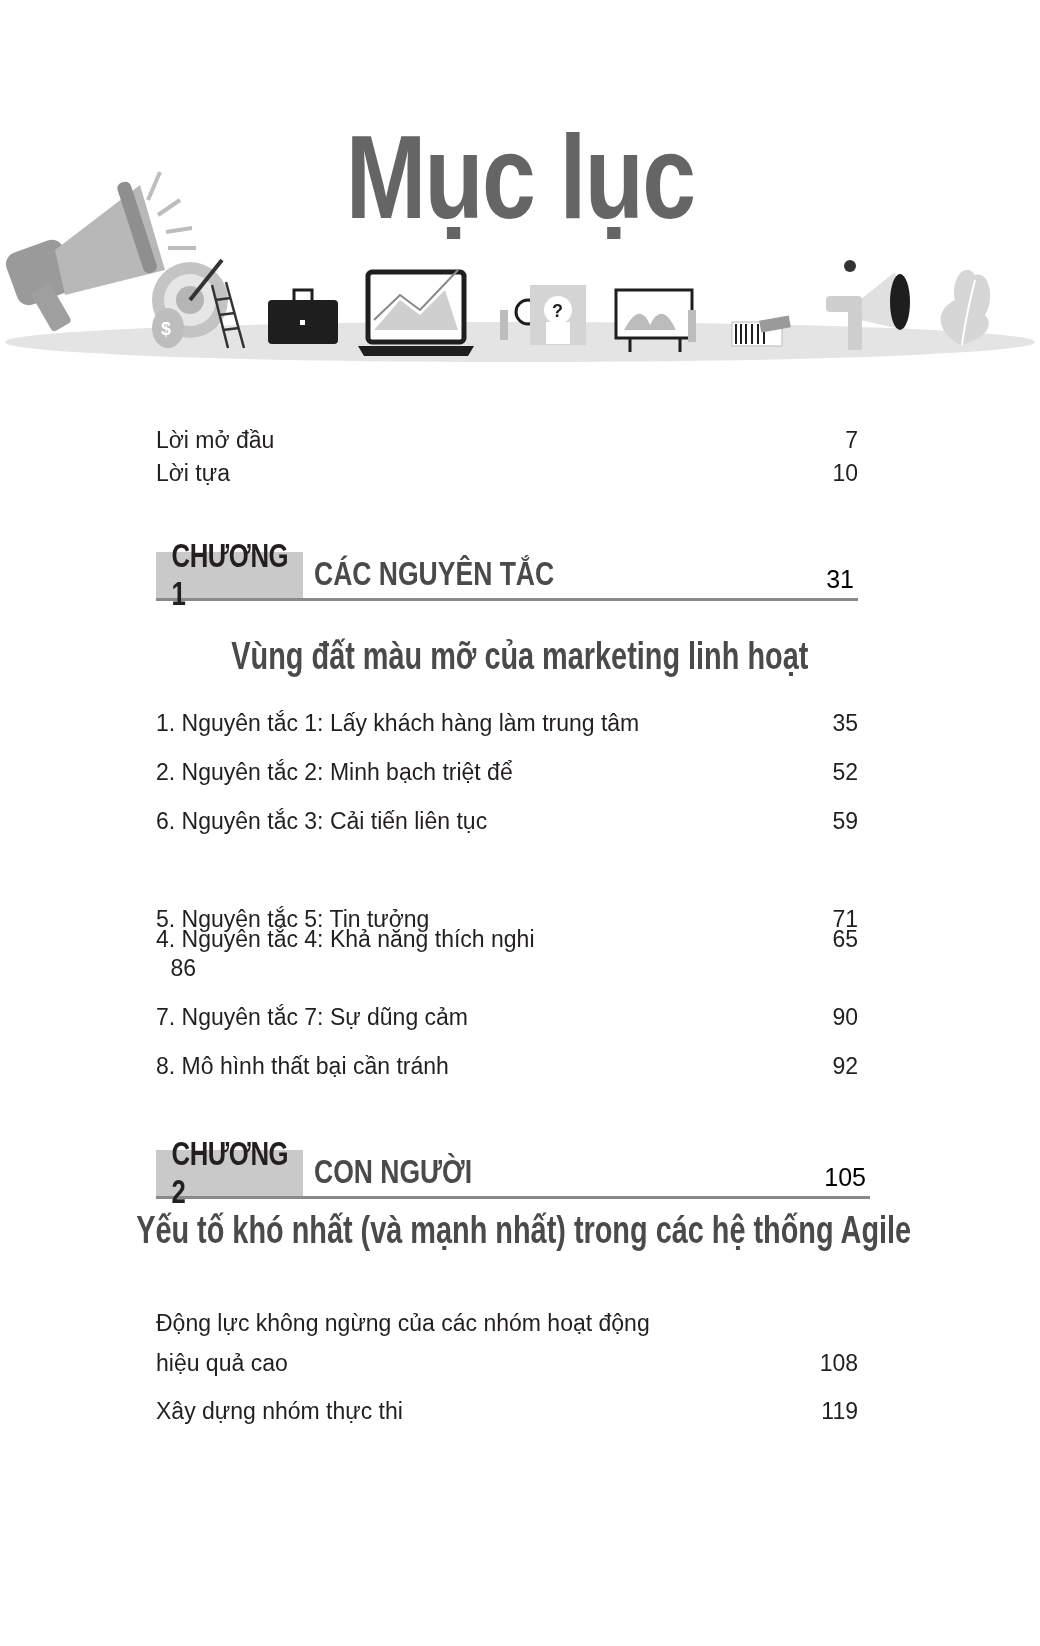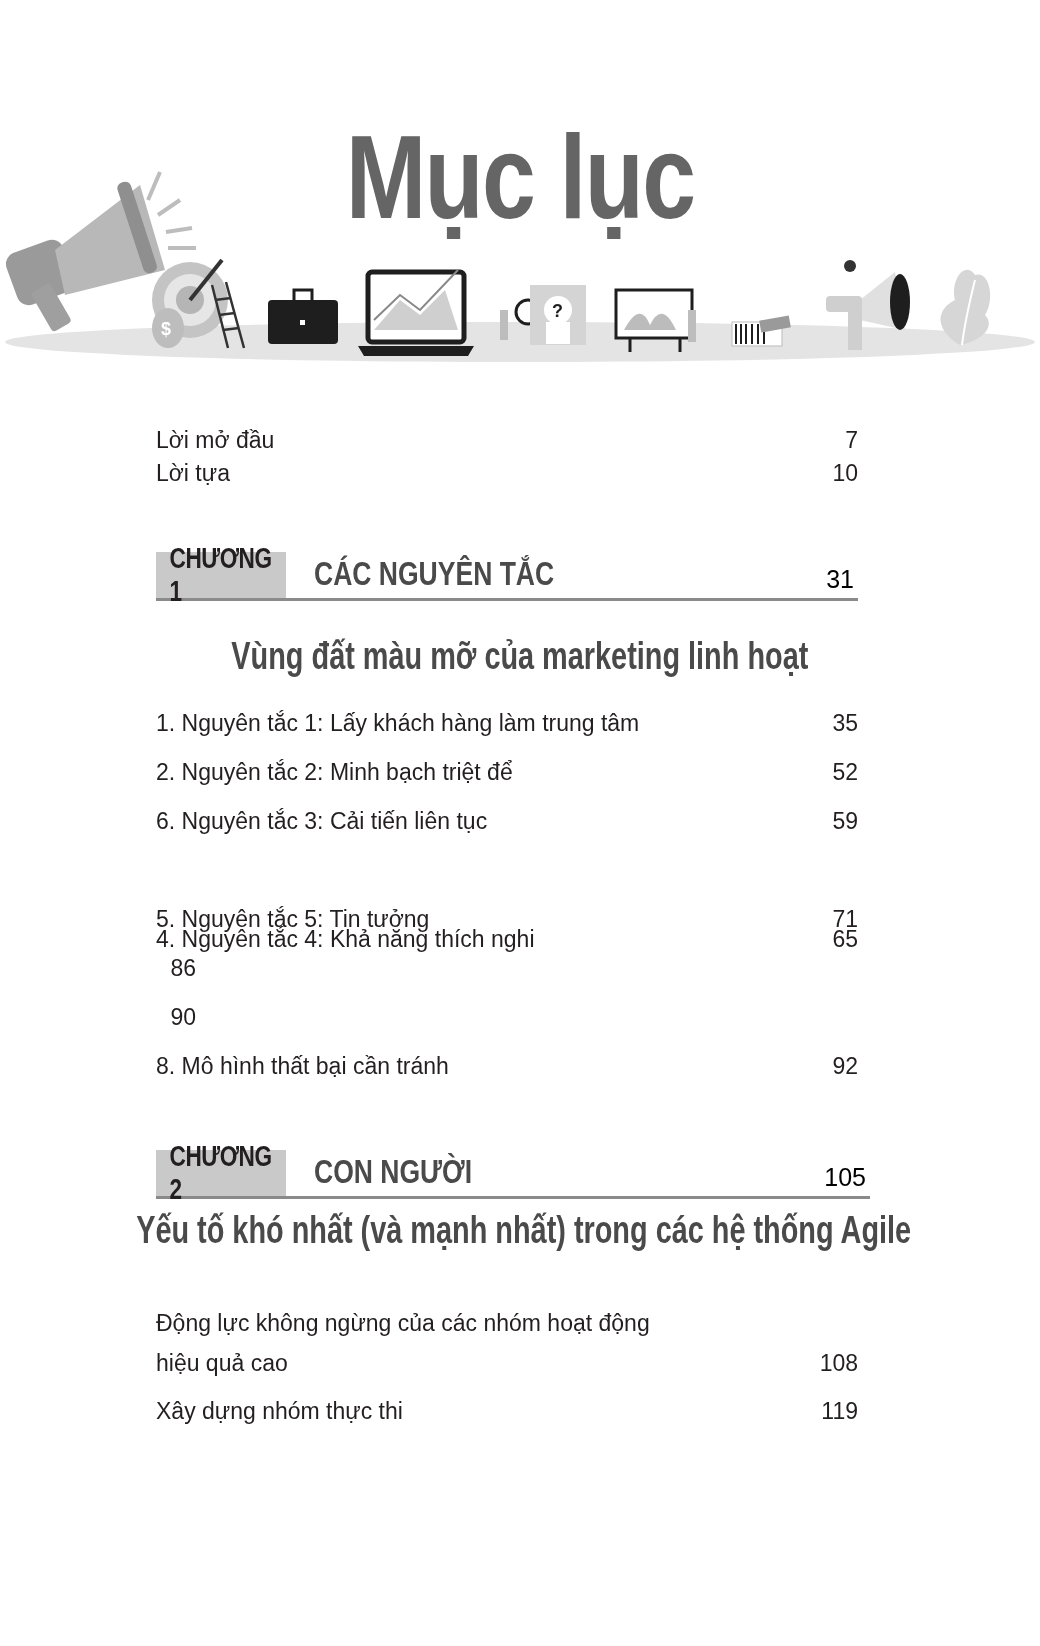--- a/index.html
+++ b/index.html
@@ -6,23 +6,23 @@
   body { width:1040px; height:1646px; position:relative; overflow:hidden;
          font-family:"Liberation Sans", sans-serif; color:#231f20; }
   .title { position:absolute; left:0; width:1040px; top:118px; text-align:center;
            font-family:"Liberation Sans", sans-serif; font-weight:bold; font-size:118px;
            color:#656565; letter-spacing:-2px; transform:scaleX(0.82); line-height:1; }
   .banner { position:absolute; left:0; top:160px; width:1040px; height:210px; }
   .row { position:absolute; left:156px; width:702px; display:flex; justify-content:space-between;
          align-items:baseline; font-size:23px; color:#231f20; }
   .row .pg { text-align:right; min-width:40px; }
   .chapter { position:absolute; left:156px; width:702px; height:46px; border-bottom:3px solid #8a8a8a; }
-  .chapter .tag { position:absolute; left:0; top:0; height:46px; width:130px; background:#c9c9c9;
+  .chapter .tag { position:absolute; left:0; top:0; height:46px; width:147px; background:#c9c9c9;
                   display:flex; align-items:center; justify-content:center;
-                  font-weight:bold; font-size:29px; color:#231f20; letter-spacing:-0.5px; }
+                  font-weight:bold; font-size:33px; color:#231f20; letter-spacing:-0.5px; }
   .chapter .tag span, .chapter .name span { display:inline-block; transform:scaleX(0.78); }
   .chapter .name { position:absolute; left:158px; top:2px; font-weight:bold; font-size:34px; color:#4a4a4a; white-space:nowrap; transform-origin:left; }
   .chapter .name span { transform-origin:left; }
   .chapter .pg { position:absolute; right:4px; bottom:4px; font-size:25px; color:#000000; }
   .subtitle { position:absolute; left:0; width:1040px; text-align:center; font-weight:bold; font-size:39px; color:#4a4a4a; }
   .subtitle span { display:inline-block; transform:scaleX(0.74); white-space:nowrap; }
 </style>
 </head>
 <body>
 
@@ -145,20 +145,21 @@
   <span class="pg">65</span>
 </div>
 <div class="row" style="top:906px;">
   <span>5. Nguyên tắc 5: Tin tưởng</span>
   <span class="pg">71</span>
 </div>
 <div class="row" style="top:955px;">
   <span class="pg">86</span>
 </div>
 <div class="row" style="top:1004px;">
+  <span>7. Nguyên tắc 7: Sự dũng cảm</span>
   <span class="pg">90</span>
 </div>
 <div class="row" style="top:1053px;">
   <span>8. Mô hình thất bại cần tránh</span>
   <span class="pg">92</span>
 </div>
 
 <div class="chapter" style="top:1150px;padding-left:12px;">
   <div class="tag">
       <span>CHƯƠNG 2</span>

